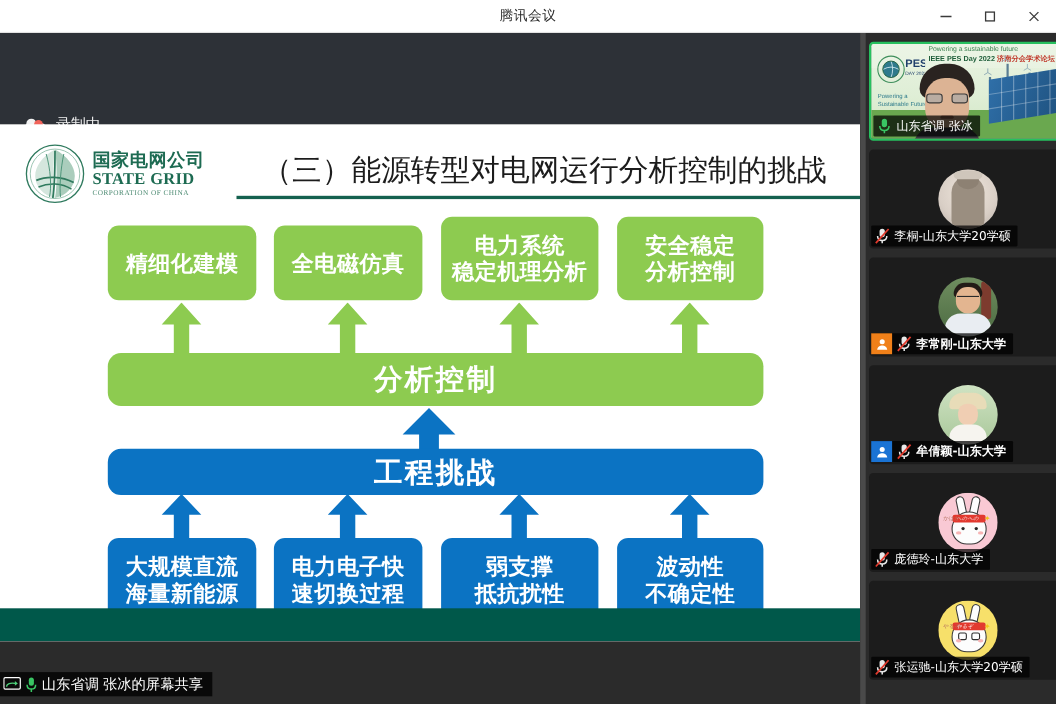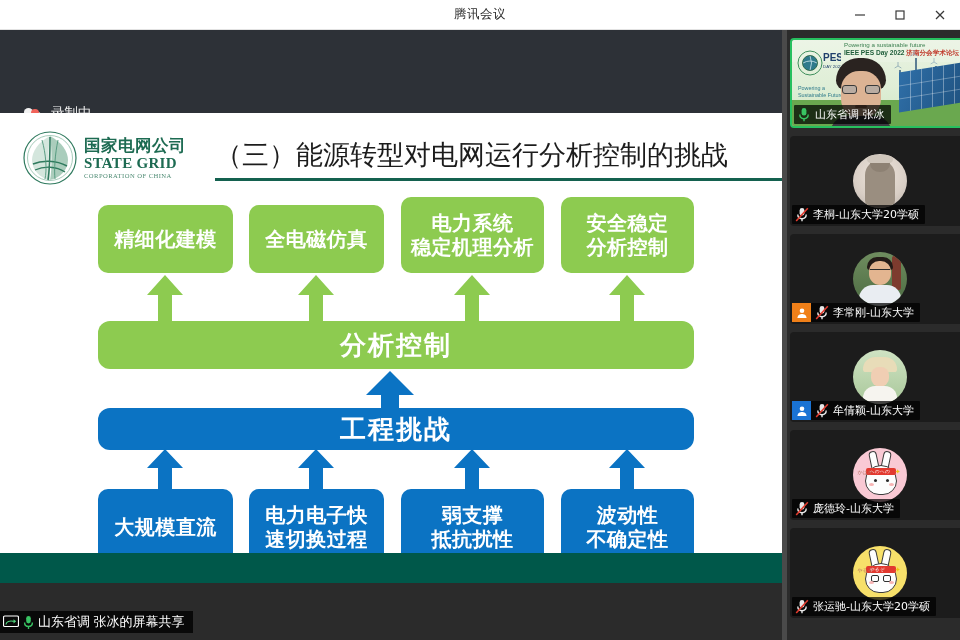--- a/index.html
+++ b/index.html
@@ -77,21 +77,21 @@
     font-family: "Liberation Serif", serif; margin-top: 2px;
   }
   .logo-sub {
     font-size: 6.6px; color: #4c8a72; letter-spacing: .45px;
     font-family: "Liberation Serif", serif; margin-top: 2px;
   }
 
   
   .slide-title {
     position: absolute; left: 215px; top: 24px; width: 560px;
-    font-size: 27px; color: #1c1c1c; white-space: nowrap;
+    font-size: 27px; color: #1c1c1c; text-align: center; white-space: nowrap;
     font-family: Liberation Mono, monospace;
   }
   .title-rule {
     position: absolute; left: 215px; top: 65px; width: 567px; height: 3px; background: #14614f;
   }
 
   
   .diagram { position: absolute; left: 0; top: 0; width: 782px; height: 470px; }
 
   .gbox {
@@ -203,21 +203,21 @@
   .av-rabbit .spec span { position: absolute; top: 0; width: 8px; height: 7px; border: 1.1px solid #2f2f2f; border-radius: 2px; }
   .av-rabbit .spec span:first-child { left: 0; } .av-rabbit .spec span:last-child { right: 0; }
   .av-rabbit .kanji { position: absolute; left: 5px; top: 22px; font-size: 5px; color: #b4705f; line-height: 1.1; }
   .av-rabbit .spark { position: absolute; right: 6px; top: 20px; font-size: 7px; color: #f0c419; }
 
   .tile-label {
     position: absolute; left: 2px; bottom: 2px; max-width: 154px; height: 19px;
     background: rgba(0,0,0,.72); display: flex; align-items: center; gap: 4px;
     padding: 0 6px 0 3px; border-radius: 1px;
   }
-  .tile-label.with-badge { padding-left: 0; }
+  .tile-label.with-badge { padding-left: 0; font-weight: bold; }
   .role-badge {
     width: 19px; height: 19px; display: flex; align-items: center; justify-content: center;
     flex: 0 0 19px;
   }
   .role-badge.host { background: #f08019; }
   .role-badge.cohost { background: #1a73d4; }
   .role-badge svg { display: block; }
   .mic { width: 14px; height: 15px; flex: 0 0 14px; }
   .tile-name { font-size: 11px; color: #fff; white-space: nowrap; font-family: "DejaVu Sans", sans-serif; }
 
@@ -373,20 +373,21 @@
         </div>
         <div class="arrow" style="left:605px; top:336px;">
           <svg width="44" height="50" viewBox="0 0 44 50">
               <path d="M22 0 L40 19 L29 19 L29 50 L15 50 L15 19 L4 19 Z" fill="#0b73c3"></path>
             </svg>
         </div>
 
         <div class="bbox" style="left:98px; top:376px; width:135px; height:76px;">
           <div>
             <div>大规模直流</div>
+            <div>海量新能源</div>
           </div>
         </div>
         <div class="bbox" style="left:249px; top:376px; width:135px; height:76px;">
           <div>
             <div>电力电子快</div>
             <div>速切换过程</div>
           </div>
         </div>
         <div class="bbox" style="left:401px; top:376px; width:143px; height:76px;">
           <div>

